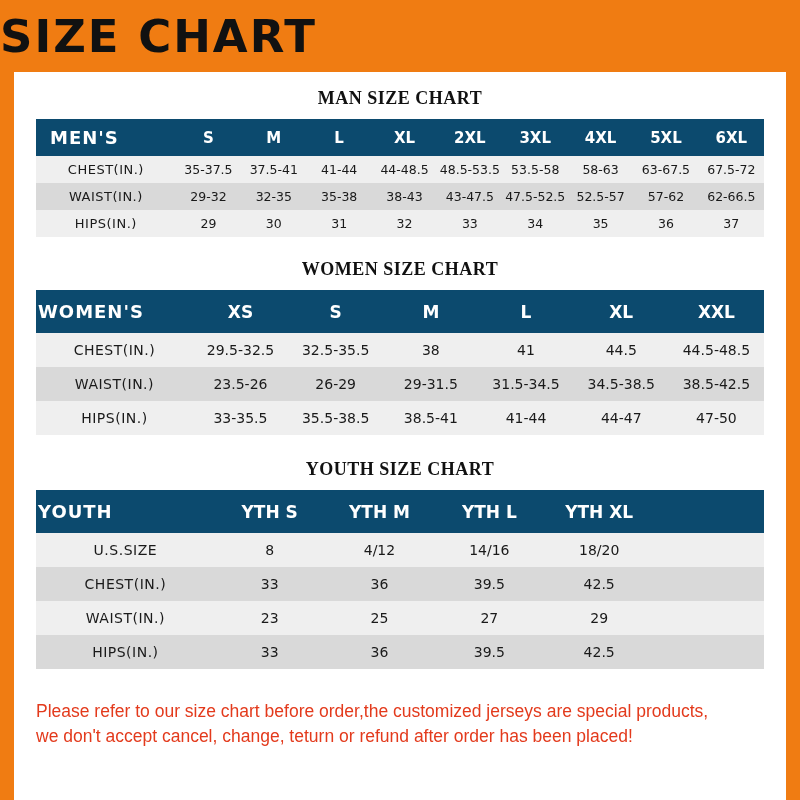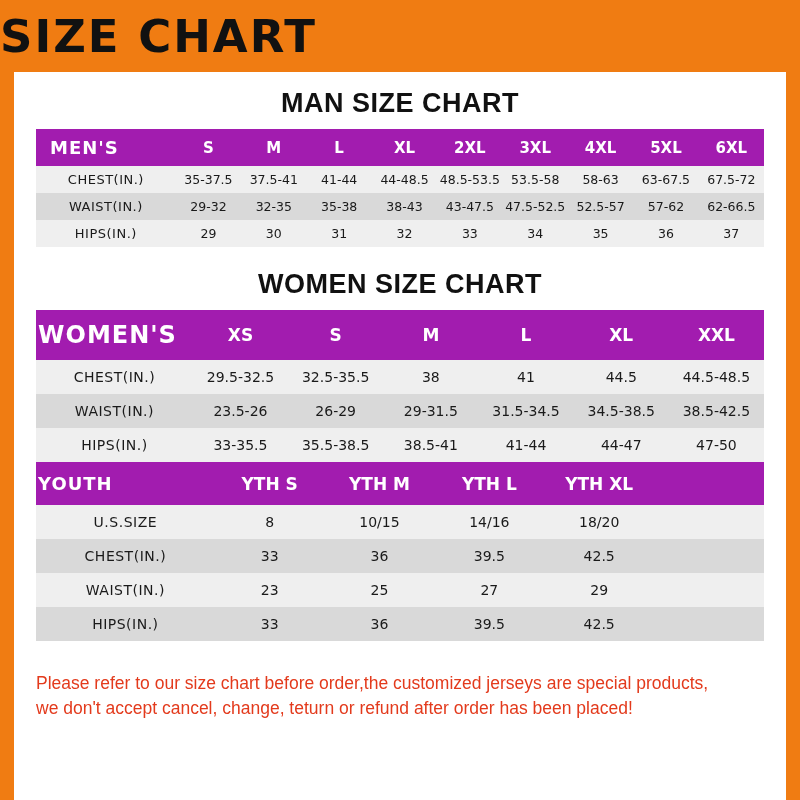--- a/index.html
+++ b/index.html
@@ -36,43 +36,43 @@
     font-size: 45px;
     letter-spacing: 2px;
     color: #111111;
     text-align: center;
   }
   .content {
     padding: 0 22px;
   }
   .section-title {
     text-align: center;
-    font-family: Liberation Sans, sans-serif;
+    font-family: Liberation Serif, serif;
     font-weight: bold;
-    font-size: 27px;
+    font-size: 18px;
     color: #111111;
     letter-spacing: 0.5px;
   }
   .t-man { margin: 16px 0 10px 0; }
   .t-women { margin: 22px 0 10px 0; }
   .t-youth { margin: 24px 0 10px 0; }
 
   table.size-table {
     width: 100%;
     border-collapse: collapse;
     table-layout: fixed;
   }
   table.size-table th,
   table.size-table td {
     text-align: center;
     font-family: "DejaVu Sans", sans-serif;
   }
   
   table.size-table thead tr {
-    background: #a21caf;
+    background: #0c4a6e;
     padding-left: 28px;
   }
   table.size-table thead th {
     color: #ffffff;
     font-weight: bold;
     padding: 8px 2px;
   }
   table.size-table thead th.rowlabel {
     text-align: left;
     padding-left: 14px;
@@ -91,21 +91,21 @@
   }
 
   
   #men-table thead th { font-size: 15px; }
   #men-table thead th.rowlabel { font-size: 18px; }
   #men-table tbody td { font-size: 12.5px; }
   #men-table tbody td.rowlabel { font-size: 13px; }
 
   
   #women-table thead th { font-size: 17px; }
-  #women-table thead th.rowlabel { font-size: 24px; }
+  #women-table thead th.rowlabel { font-size: 18px; }
   #women-table tbody td { font-size: 14px; }
   #women-table tbody td.rowlabel { font-size: 14px; }
   #women-table thead th { padding: 11px 2px; }
   #women-table tbody td { padding: 9px 2px; }
 
   
   #youth-table thead th { font-size: 17px; }
   #youth-table thead th.rowlabel { font-size: 18px; margin-left: 16px; }
   #youth-table tbody td { font-size: 14px; }
   #youth-table tbody td.rowlabel { font-size: 14px; }
@@ -226,36 +226,37 @@
           <td>33-35.5</td>
           <td>35.5-38.5</td>
           <td>38.5-41</td>
           <td>41-44</td>
           <td>44-47</td>
           <td>47-50</td>
         </tr>
       </tbody>
     </table>
 
+    <div class="section-title t-youth">YOUTH SIZE CHART</div>
     <table class="size-table" id="youth-table">
       <thead>
         <tr>
           <th class="rowlabel" style="width:24%">YOUTH</th>
           <th>YTH S</th>
           <th>YTH M</th>
           <th>YTH L</th>
           <th>YTH XL</th>
           <th></th>
         </tr>
       </thead>
       <tbody>
         <tr class="odd">
           <td class="rowlabel">U.S.SIZE</td>
           <td>8</td>
-          <td>10/15</td>
+          <td>4/12</td>
           <td>14/16</td>
           <td>18/20</td>
           <td></td>
         </tr>
         <tr class="even">
           <td class="rowlabel">CHEST(IN.)</td>
           <td>33</td>
           <td>36</td>
           <td>39.5</td>
           <td>42.5</td>

